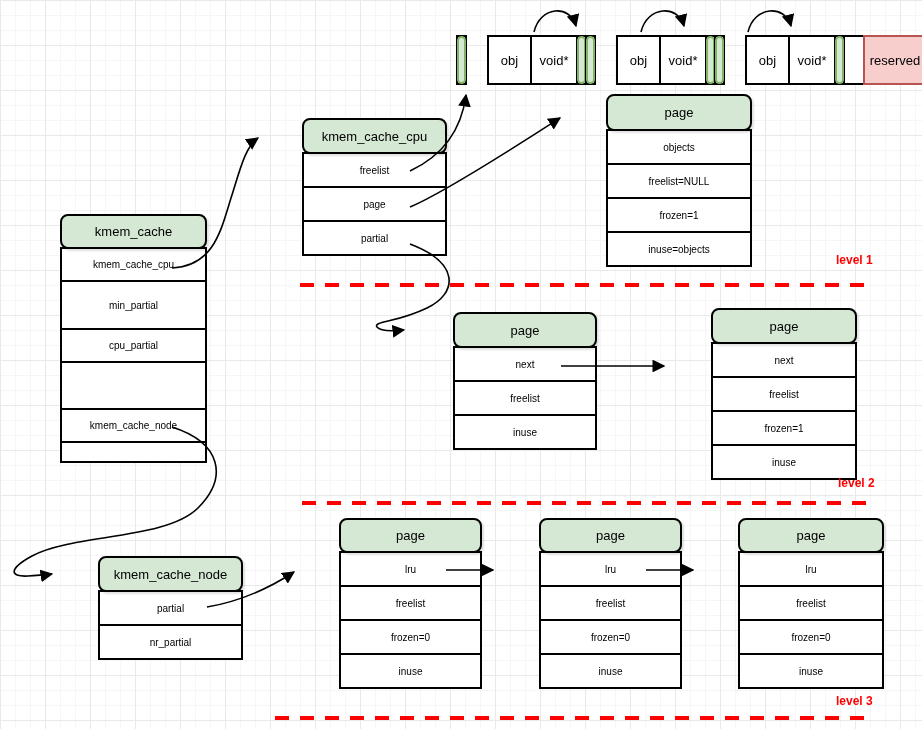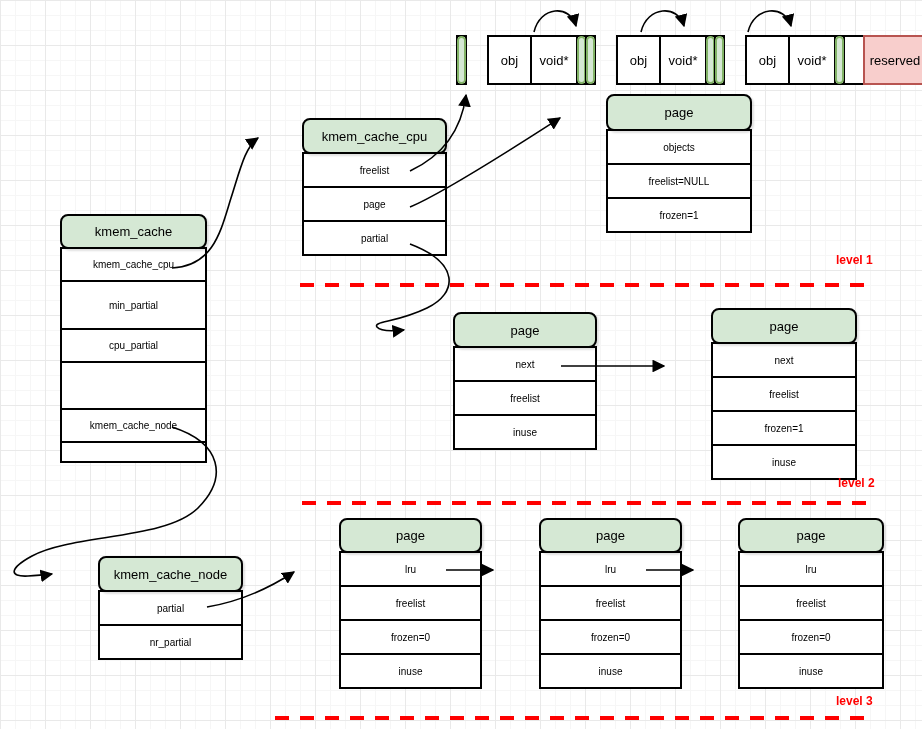--- a/index.html
+++ b/index.html
@@ -115,20 +115,21 @@
     <div class="row">freelist</div>
     <div class="row">page</div>
     <div class="row">partial</div>
   </div>
 
   <div class="struct" style="left:569px;top:94px;width:146px;">
     <div class="hdr" style="height:37px;">page</div>
     <div class="row">objects</div>
     <div class="row">freelist=NULL</div>
     <div class="row">frozen=1</div>
+    <div class="row">inuse=objects</div>
   </div>
 
   <div class="struct" style="left:416px;top:312px;width:144px;">
     <div class="hdr">page</div>
     <div class="row">next</div>
     <div class="row">freelist</div>
     <div class="row">inuse</div>
   </div>
 
   <div class="struct" style="left:674px;top:308px;width:146px;">

